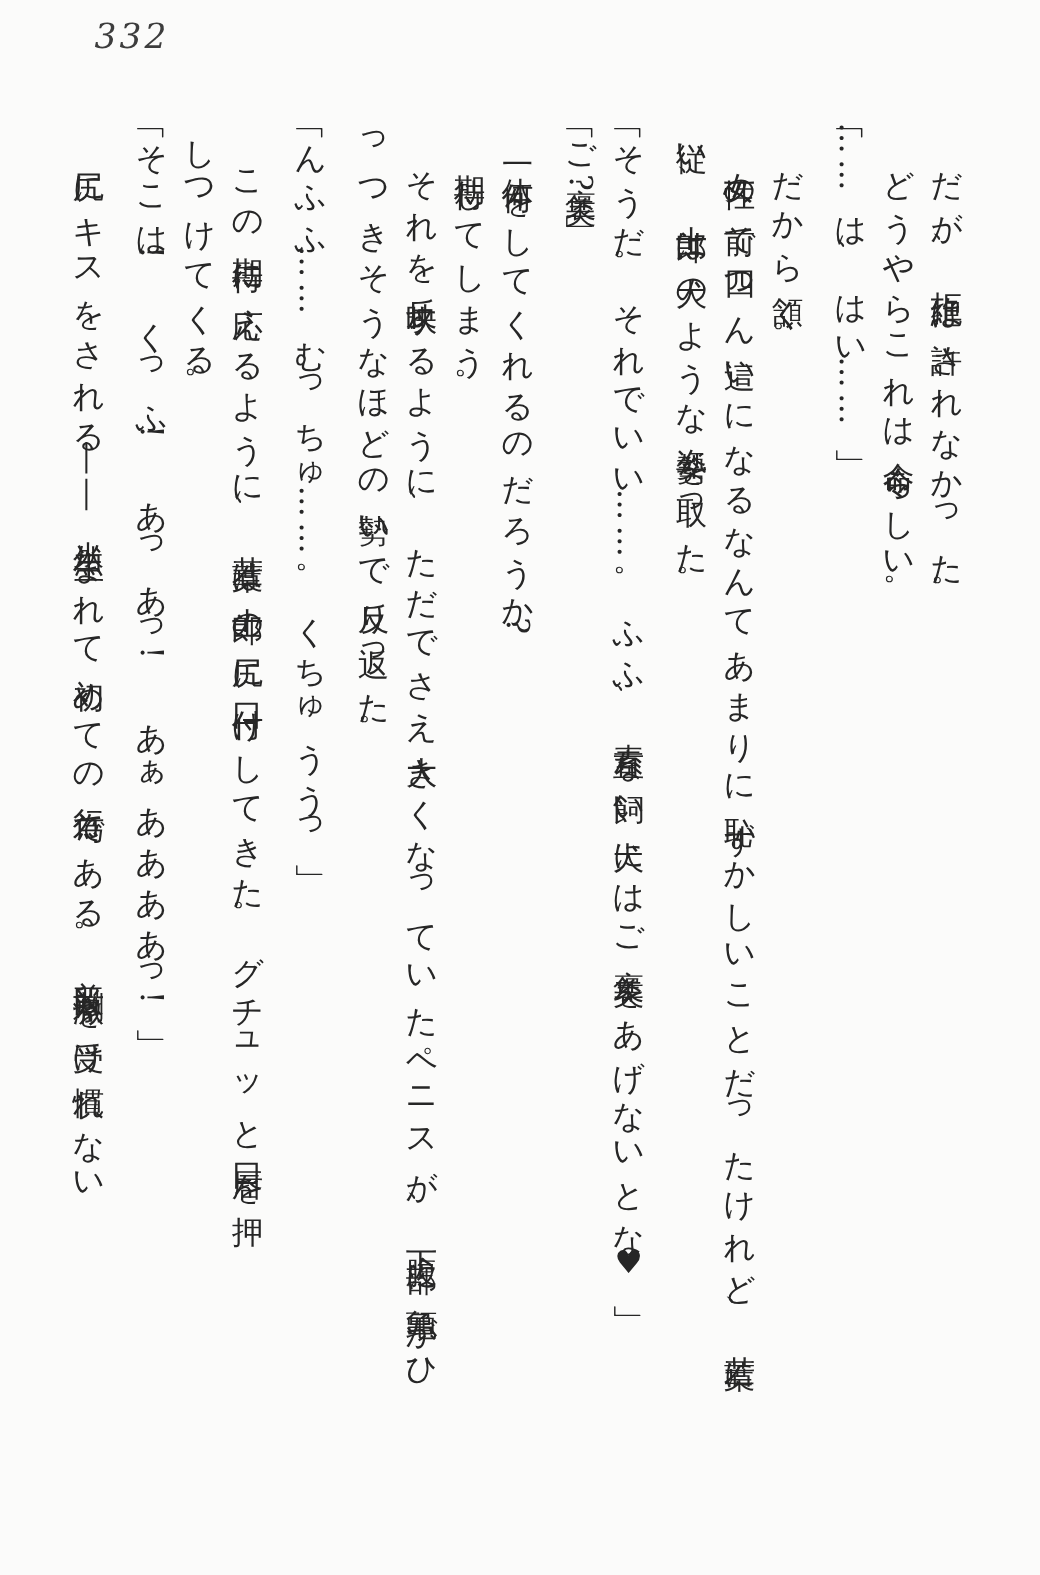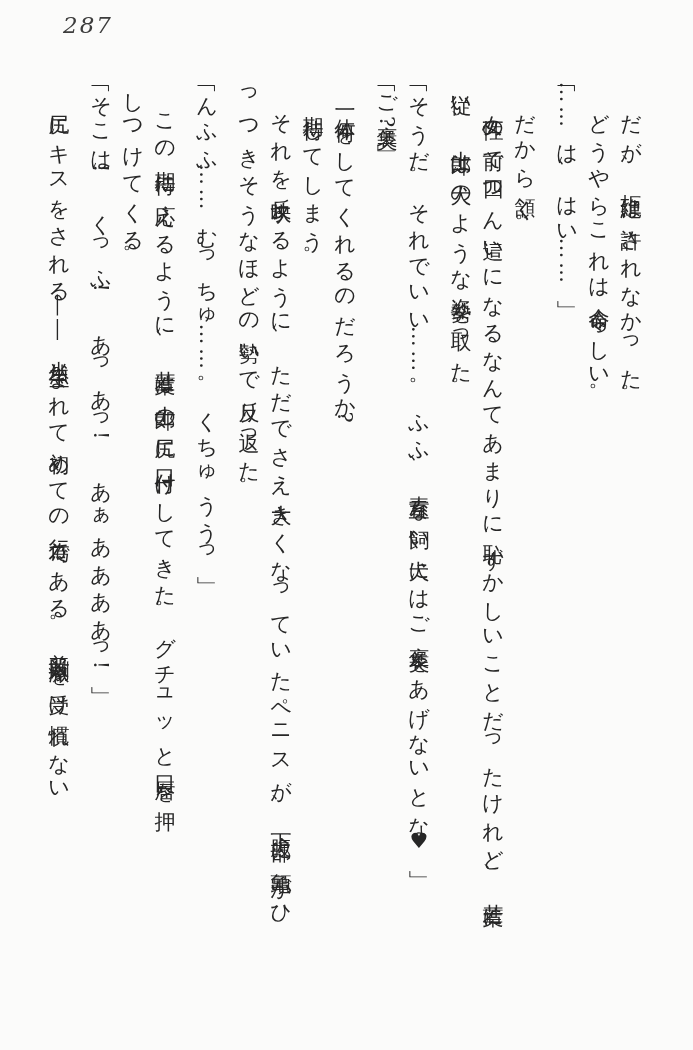--- a/index.html
+++ b/index.html
@@ -48,21 +48,21 @@
   }
   .line.gap {
     margin-block-start: 10px; 
   }
 </style>
 </head>
 <body>
 
 <div class="page">
 
-  <div class="page-number">287</div>
+  <div class="page-number">332</div>
 
   <div class="text-block">
     <p class="line indent">だが、拒絶は許されなかった。</p>
     <p class="line indent">どうやらこれは命令らしい。</p>
     <p class="line">「……は、はい……」</p>
     <p class="line indent gap">だから頷く。</p>
     <p class="line indent">女性の前で四つん這いになるなんてあまりに恥ずかしいことだったけれど、若葉に</p>
     <p class="line">従い、士郎は犬のような姿勢を取った。</p>
     <p class="line gap">「そうだ。それでいい……。ふふ、素直な飼い犬にはご褒美をあげないとな♥」</p>
     <p class="line">「ご褒美?」</p>

